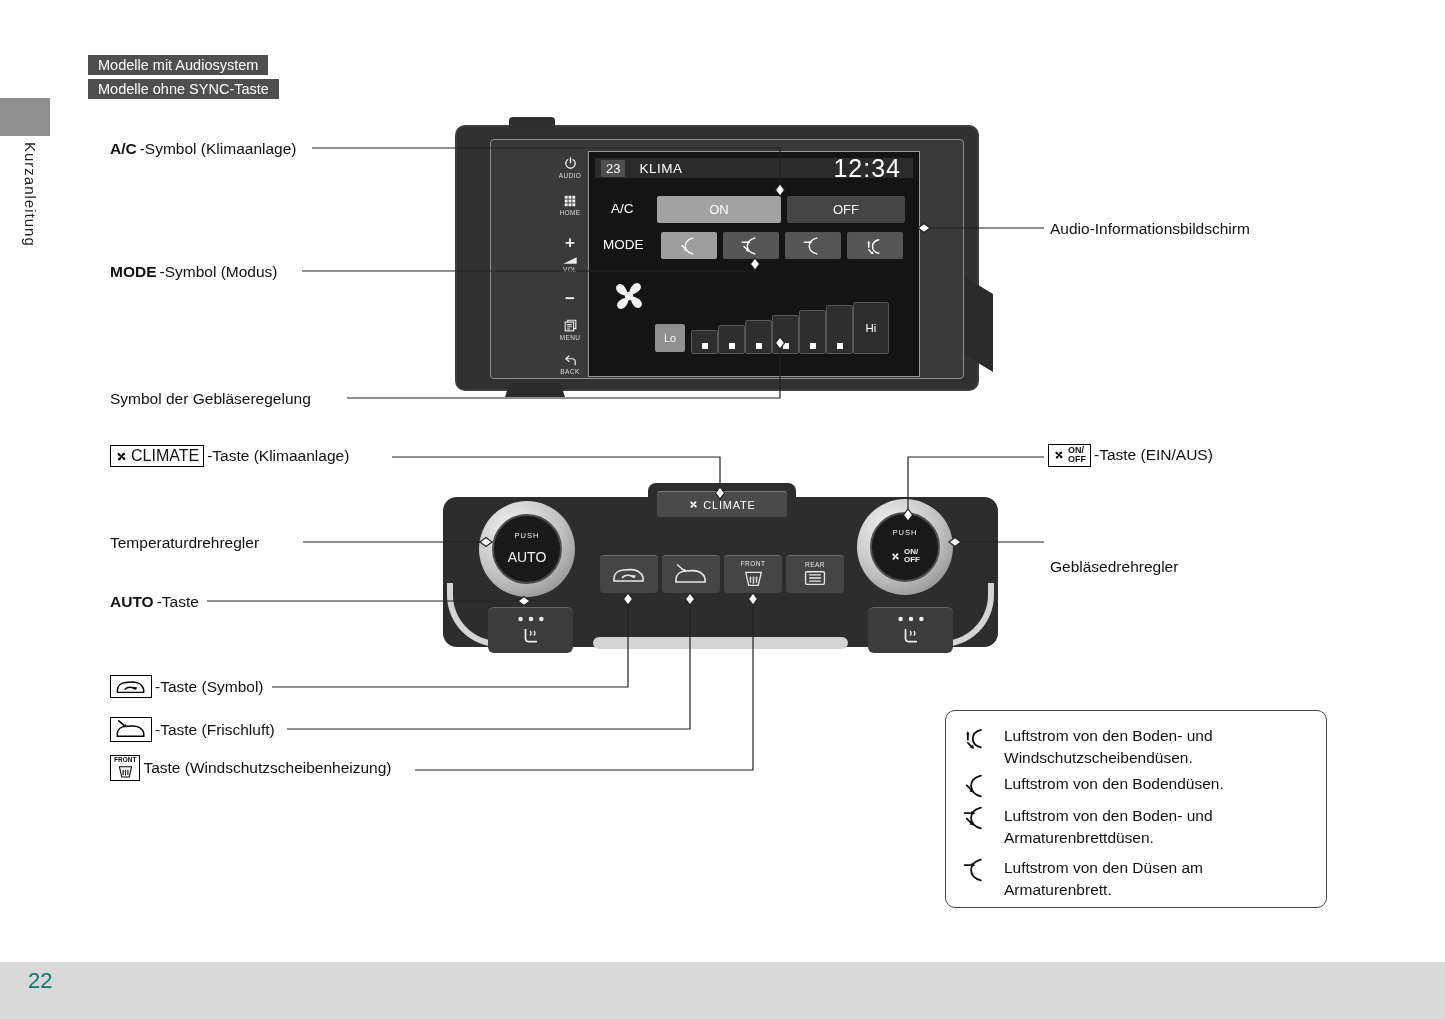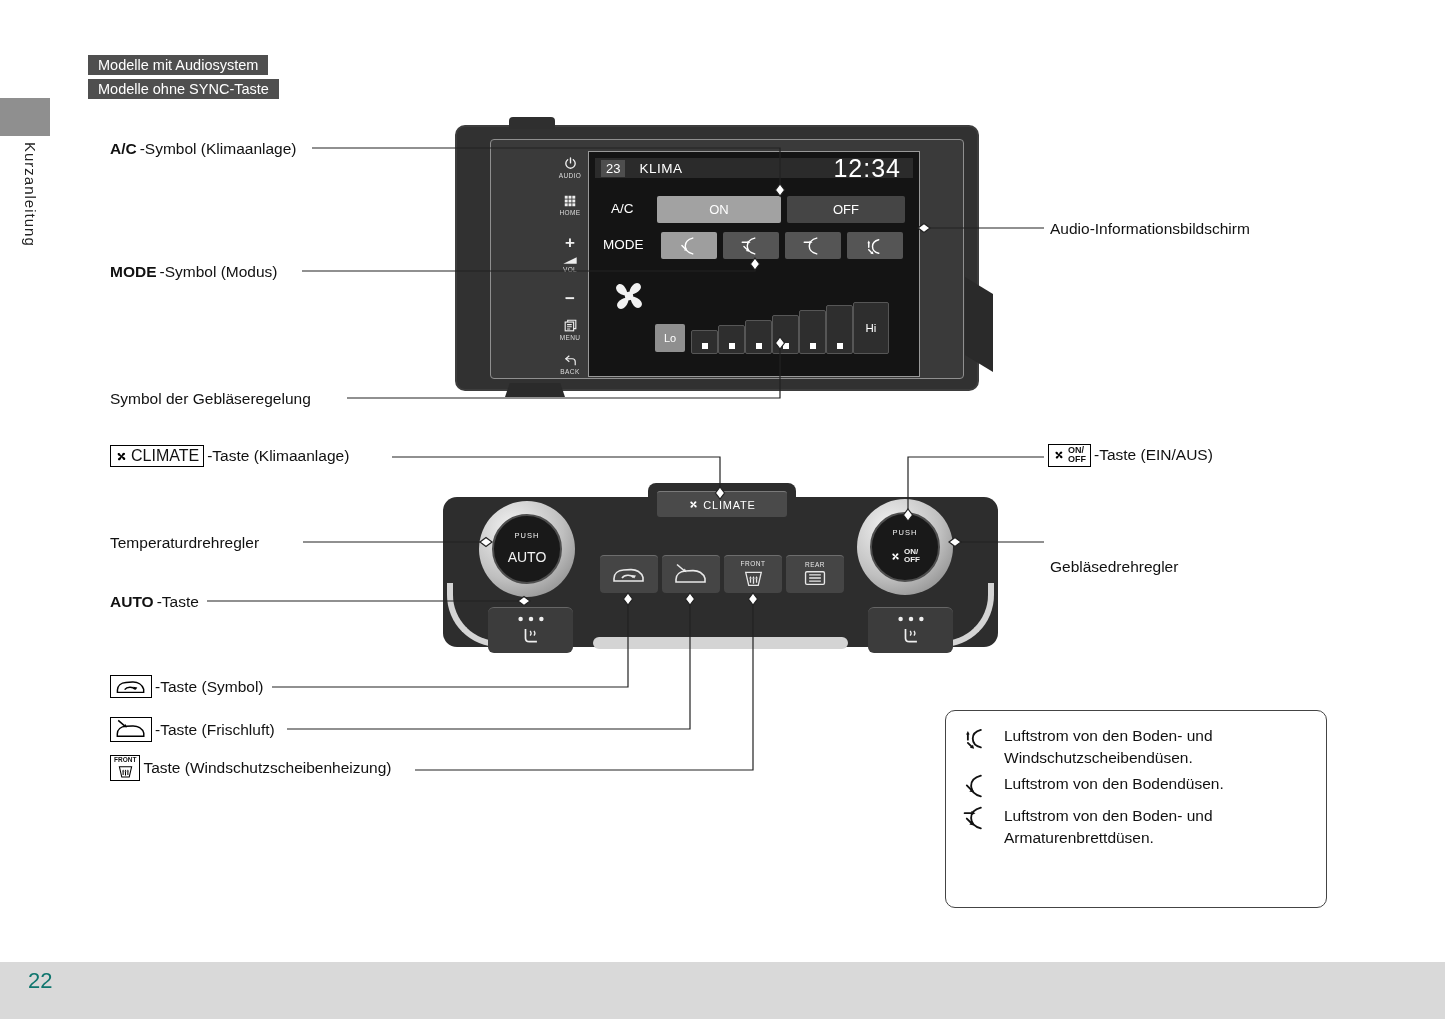--- a/index.html
+++ b/index.html
@@ -405,20 +405,30 @@
           <svg viewBox="0 0 24 24" fill="none" stroke="currentColor" stroke-width="1.7" stroke-linecap="round">
             <path d="M16.5 2.5C10.5 4 7.5 7.5 7.5 12s3 8 9 9.5"></path>
             <path d="M1.5 7.5h6"></path>
             <path d="M11.5 7.5 7.7 5.6v3.8z" fill="currentColor" stroke="none"></path>
             <path d="M3.5 12.5 7.6 16.6"></path>
             <path d="M10 19 5.8 18l3-3z" fill="currentColor" stroke="none"></path>
           </svg>
         </span>
       <span class="txt">Luftstrom von den Boden- und Armaturenbrettdüsen.</span>
     </div>
+    <div class="leg-row" style="top:146px;">
+      <span class="leg-ic" data-icon="airflow-dash">
+          <svg viewBox="0 0 24 24" fill="none" stroke="currentColor" stroke-width="1.7" stroke-linecap="round">
+            <path d="M16.5 2.5C10.5 4 7.5 7.5 7.5 12s3 8 9 9.5"></path>
+            <path d="M1.5 7.5h6"></path>
+            <path d="M11.5 7.5 7.7 5.6v3.8z" fill="currentColor" stroke="none"></path>
+          </svg>
+        </span>
+      <span class="txt">Luftstrom von den Düsen am Armaturenbrett.</span>
+    </div>
   </div>
 
   <div class="lbl" style="left:110px;top:140px;">
     <b>A/C</b>
       <span>-Symbol (Klimaanlage)</span>
   </div>
   <div class="lbl" style="left:110px;top:263px;">
     <b>MODE</b>
       <span>-Symbol (Modus)</span>
   </div>

